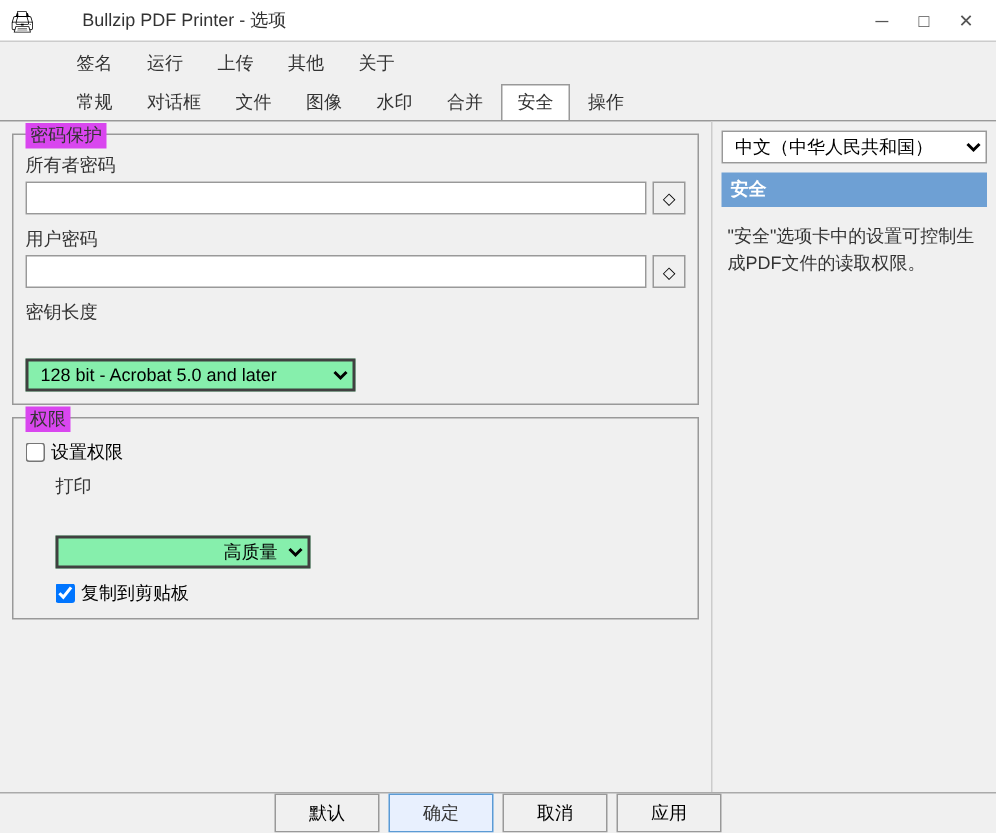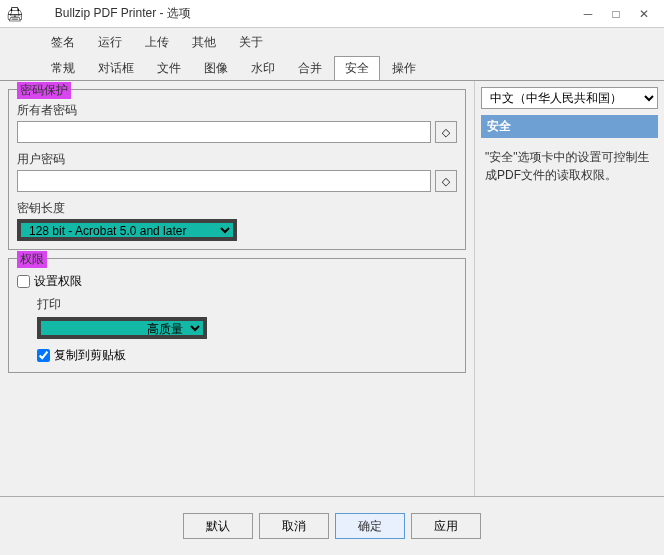--- a/index.html
+++ b/index.html
@@ -117,28 +117,29 @@
       border: 1px solid #999;
       background: #f0f0f0;
       cursor: pointer;
       display: flex; align-items: center; justify-content: center;
       font-size: 11px;
     }
 
     
     .select-ctrl {
       height: 22px;
-      border: 4px solid #404040;
-      background: #14b8a6;
+      border: 2px solid #404040;
+      background: #86efac;
       padding: 0 4px;
       font-size: 12px;
       cursor: pointer;
       outline: none;
       width: 220px;
       appearance: auto;
+      margin-top: 20px;
     }
 
     
     .checkbox-row {
       display: flex;
       align-items: center;
       gap: 4px;
       margin-top: 4px;
     }
     .checkbox-row input[type="checkbox"] { cursor: pointer; }
@@ -183,21 +184,21 @@
     .help-text {
       font-size: 12px;
       color: #333;
       line-height: 1.5;
       padding: 4px;
     }
 
     
     .bottom-bar {
       border-top: 1px solid #aaa;
-      padding: 16px 10px;
+      padding: 0 10px;
       background: #f0f0f0;
       display: flex;
       gap: 6px;
       justify-content: center;
     }
     .bottom-btn {
       min-width: 70px;
       height: 26px;
       border: 1px solid #999;
       background: #f0f0f0;
@@ -323,16 +324,16 @@
       <option>中文（中华人民共和国）</option>
       <option>English</option>
     </select>
     <div class="help-title">安全</div>
     <div class="help-text">"安全"选项卡中的设置可控制生成PDF文件的读取权限。</div>
   </div>
 </div>
 
 <div class="bottom-bar">
   <button class="bottom-btn">默认</button>
+  <button class="bottom-btn confirm">确定</button>
   <button class="bottom-btn">取消</button>
-  <button class="bottom-btn confirm">确定</button>
   <button class="bottom-btn">应用</button>
 </div>
 
 </body></html>

